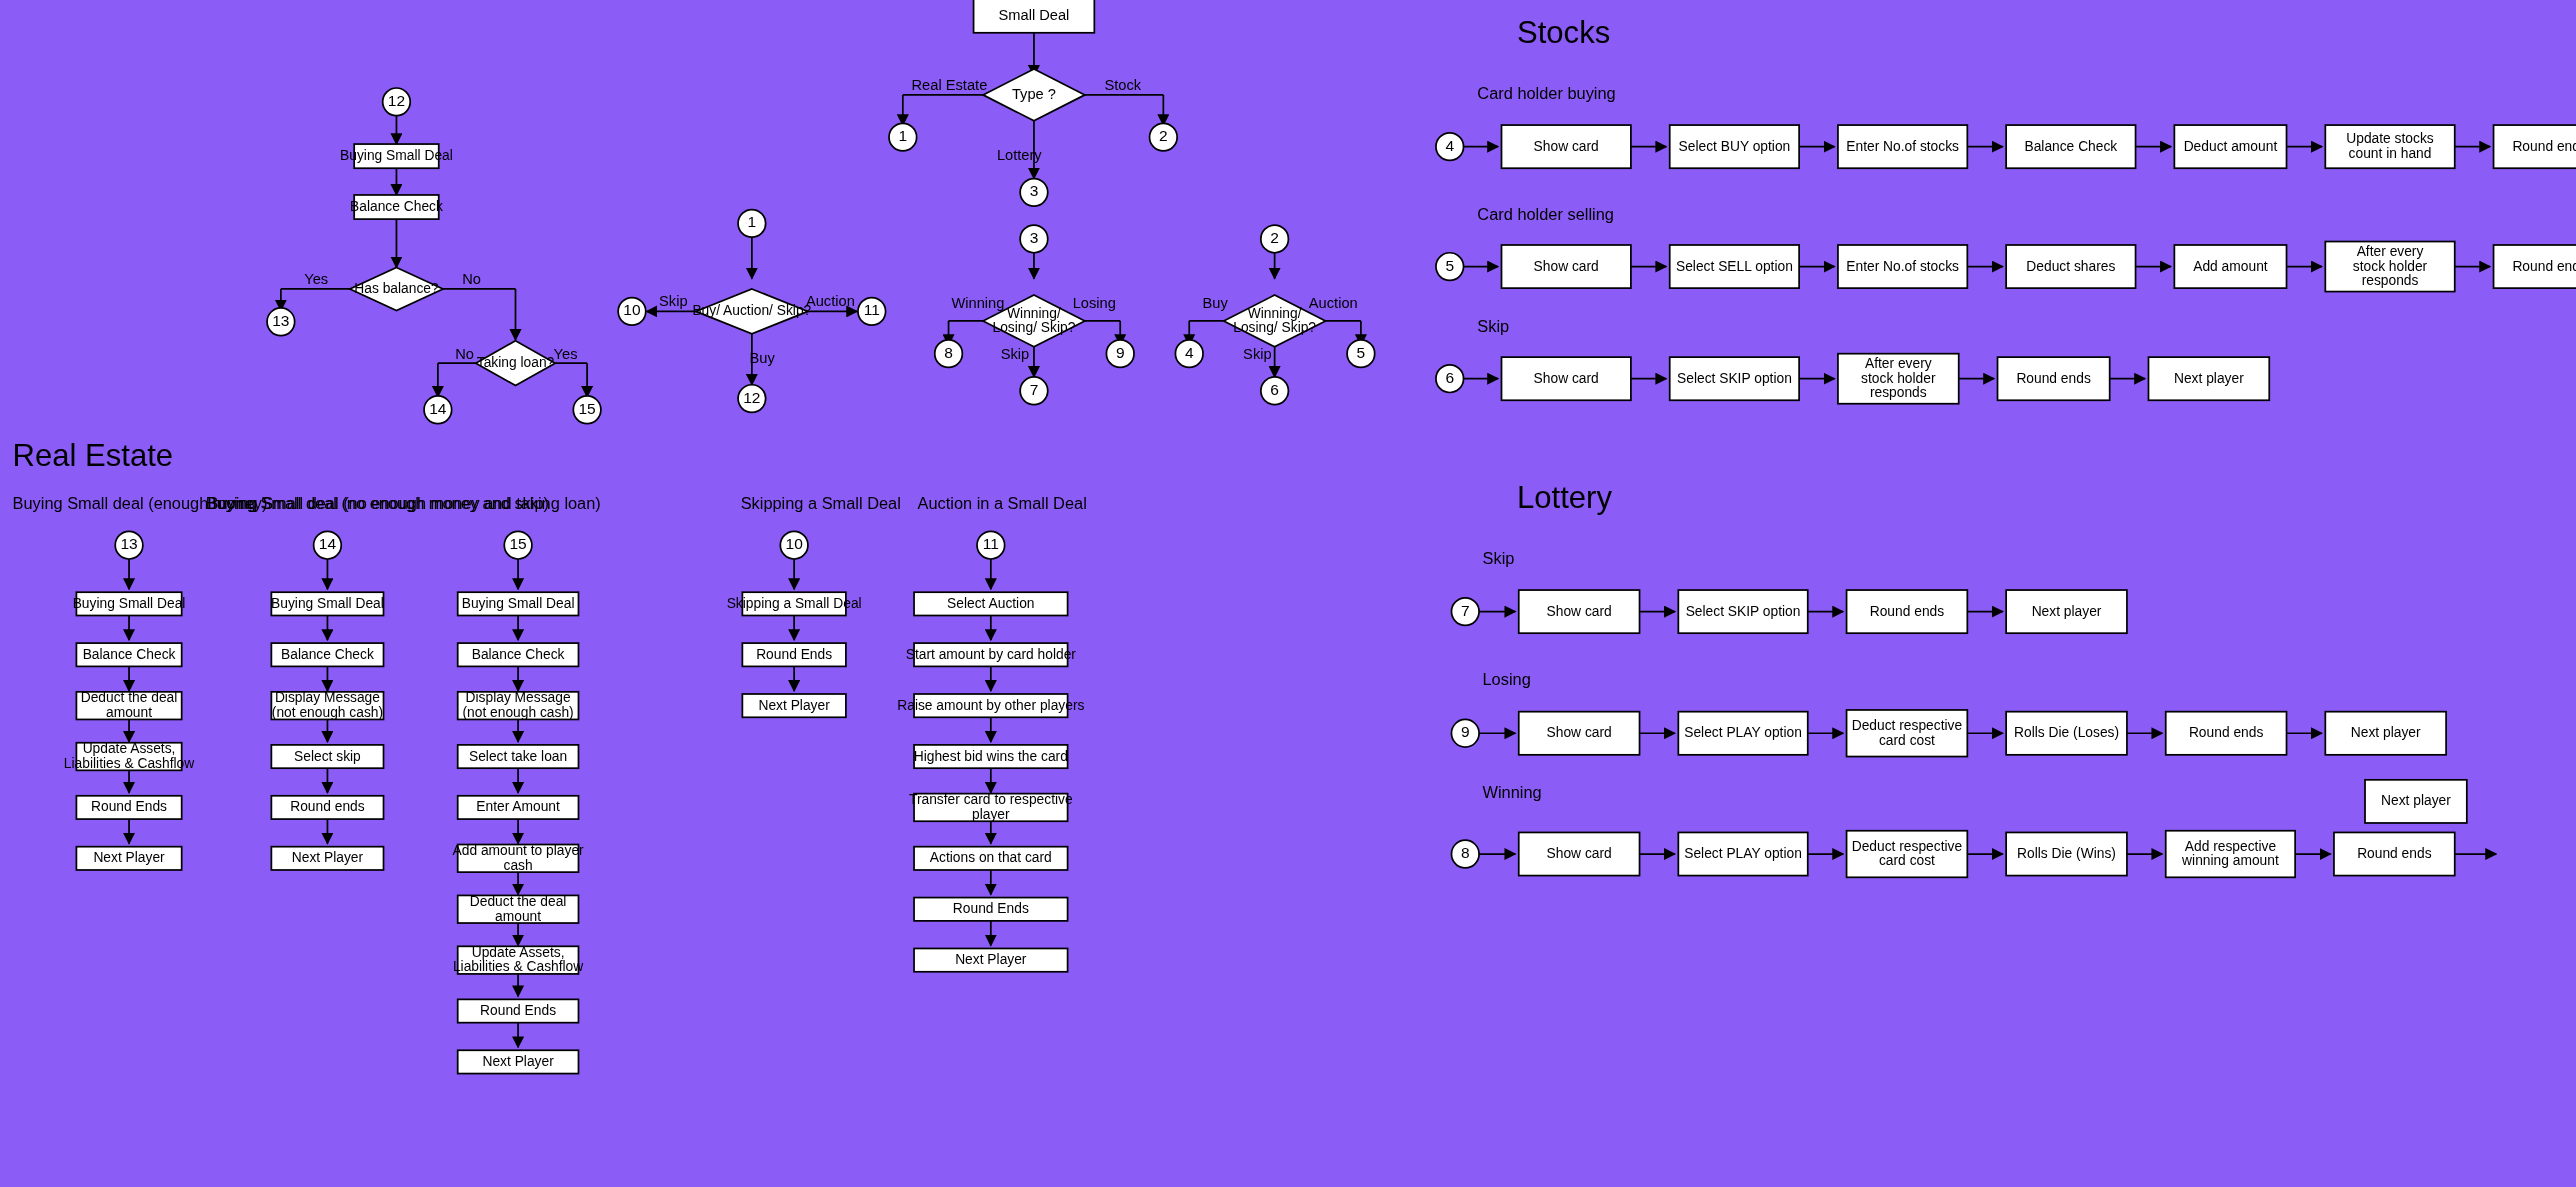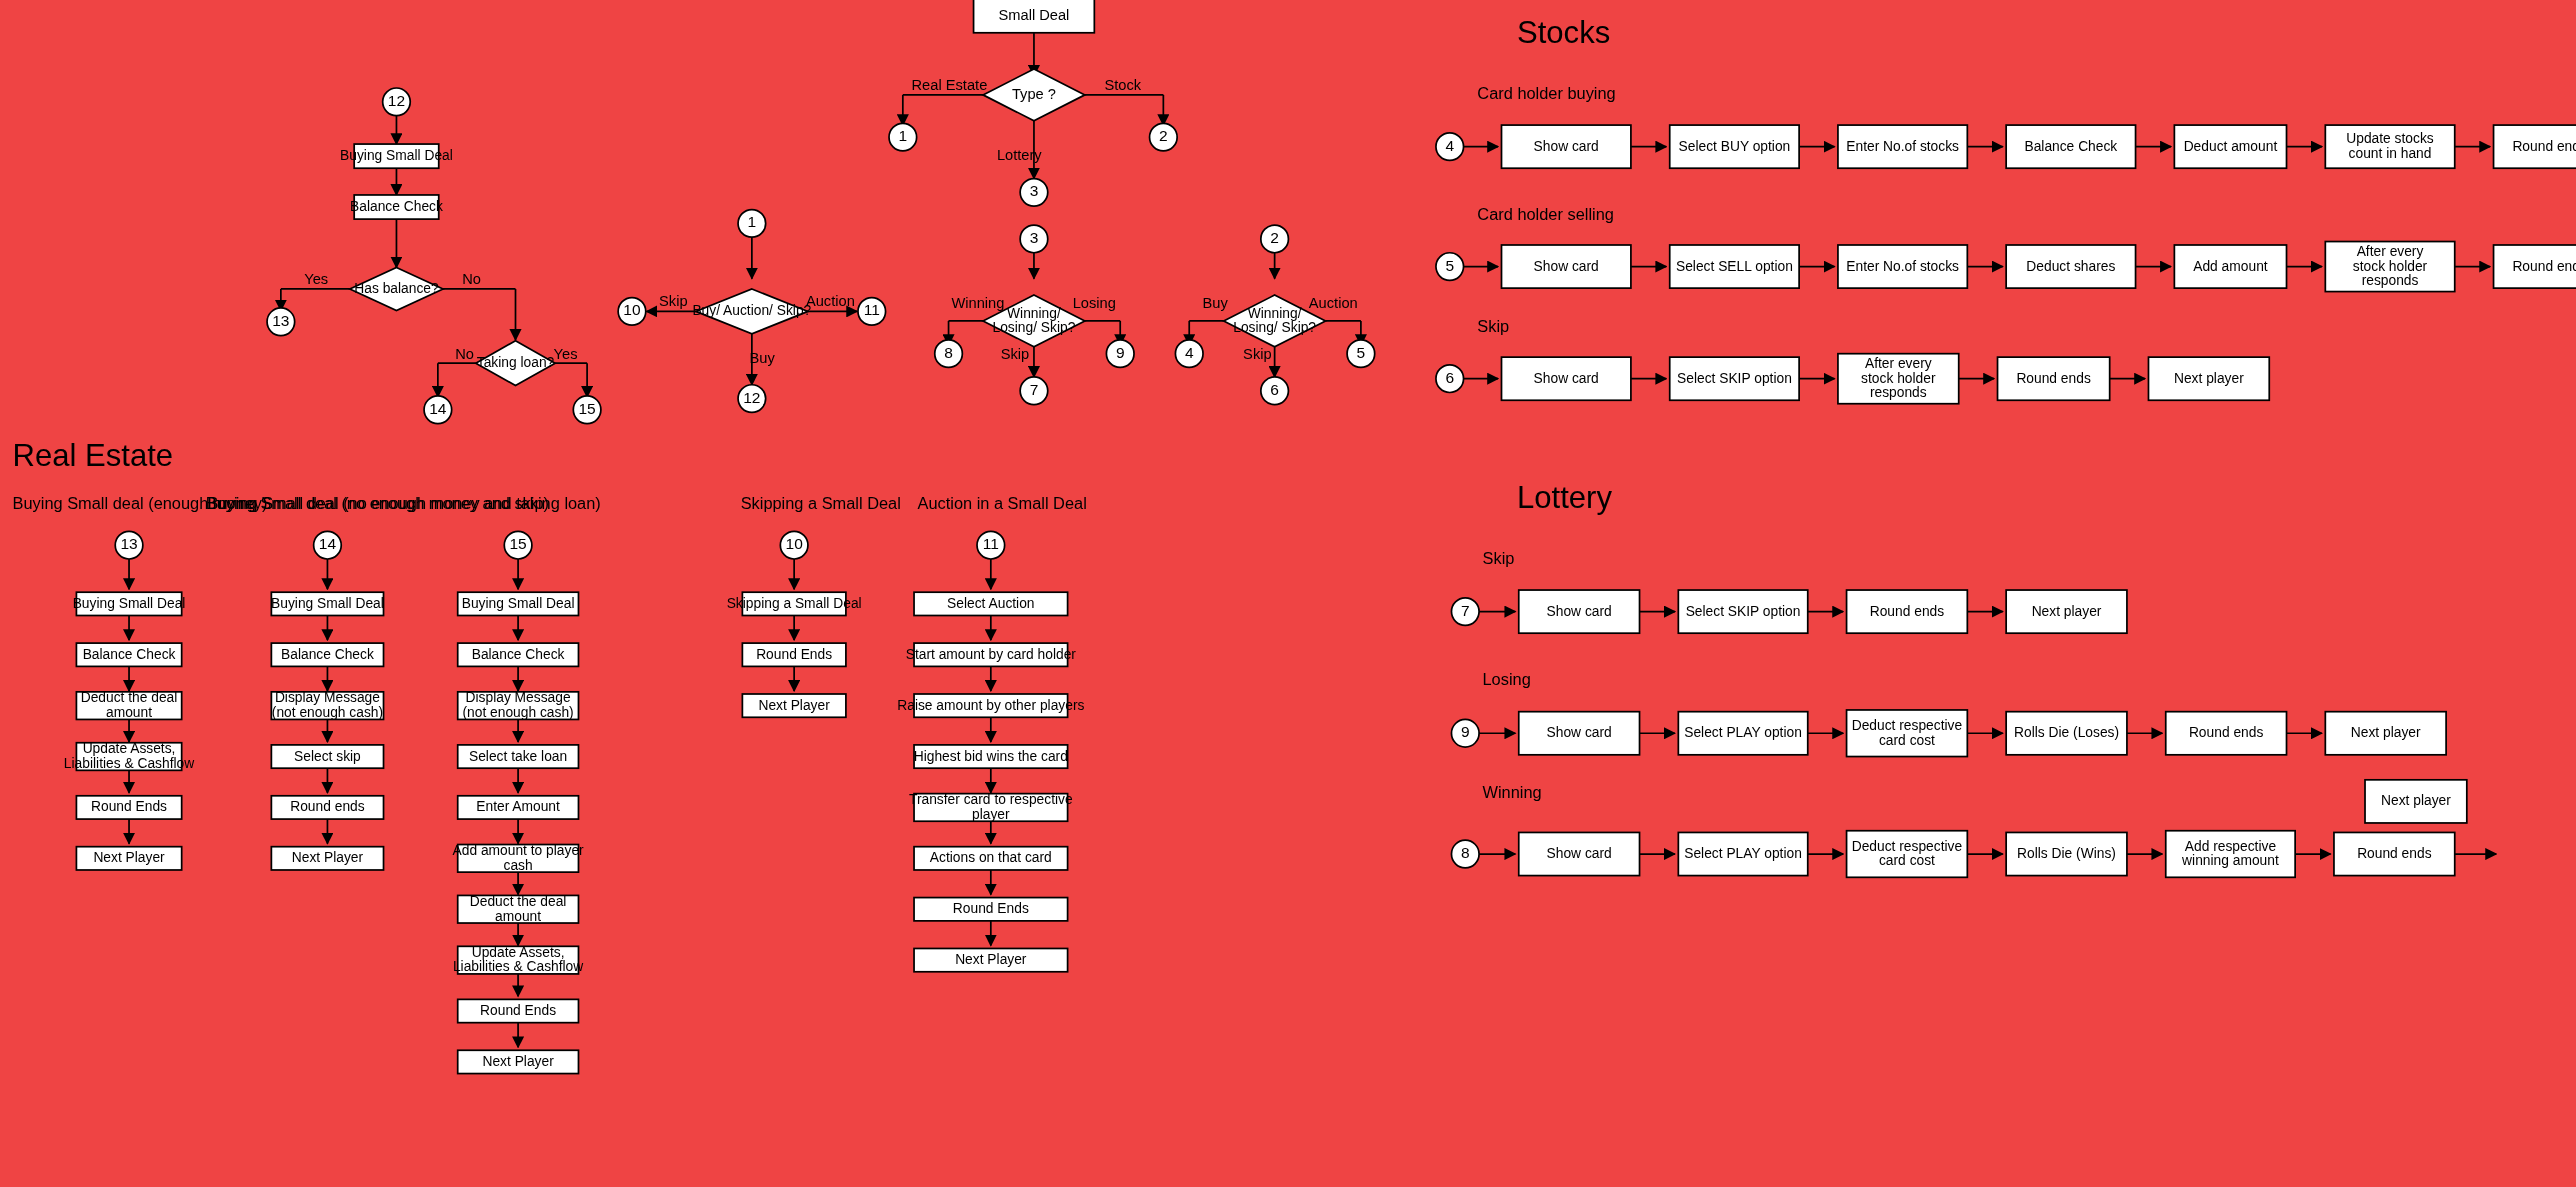--- a/index.html
+++ b/index.html
@@ -1,17 +1,17 @@
 <!DOCTYPE html>
 <html style="font-size:14px"><head>
 <meta charset="utf-8">
 <style>
   html,body{margin:0;padding:0;background:#ffffff;}
   body{font-family:"Liberation Sans","DejaVu Sans",sans-serif;color:#000;}
-  #stage{position:relative;width:2576px;height:1187px;background:#ef4444;overflow:hidden;}
+  #stage{position:relative;width:2576px;height:1187px;background:#8b5cf6;overflow:hidden;}
   svg{position:absolute;left:0;top:0;width:2576px;height:1187px;overflow:visible;}
   .bx{fill:#ffffff;stroke:#000000;stroke-width:2;}
   .cir{fill:#ffffff;stroke:#000000;stroke-width:2;}
   .dia{fill:#ffffff;stroke:#000000;stroke-width:2;}
   .ln{stroke:#000000;stroke-width:2;fill:none;}
   text{font-family:"Liberation Sans","DejaVu Sans",sans-serif;fill:#000;}
   .t-node{font-size:17px;text-anchor:middle;dominant-baseline:middle;}
   .t-node-sm{font-size:16px;text-anchor:middle;dominant-baseline:middle;}
   .t-id{font-size:18px;text-anchor:middle;dominant-baseline:middle;}
   .t-edge{font-size:17px;text-anchor:middle;dominant-baseline:middle;}

